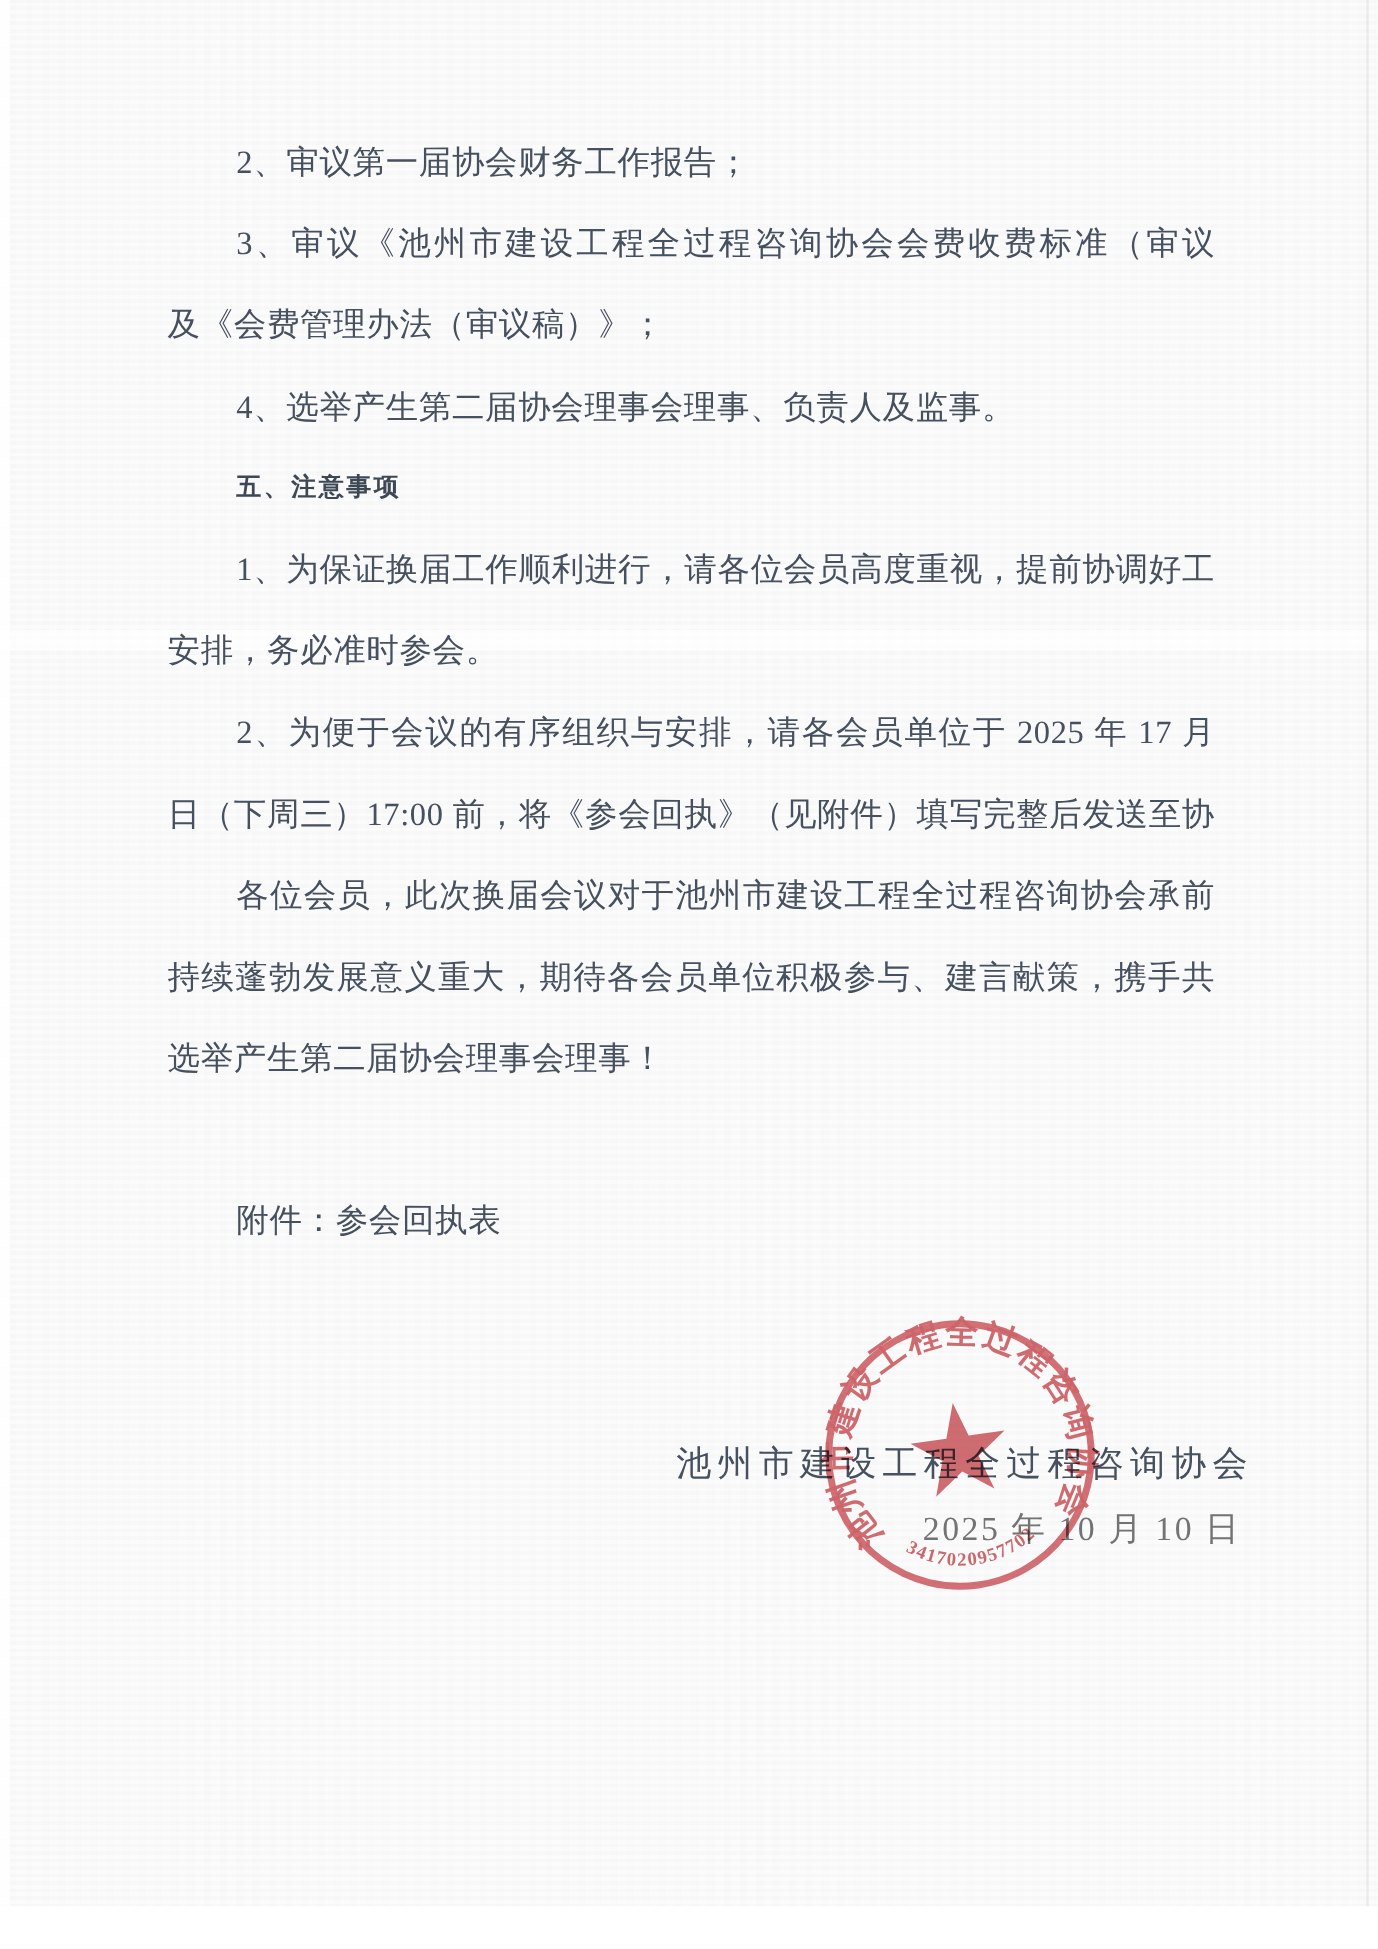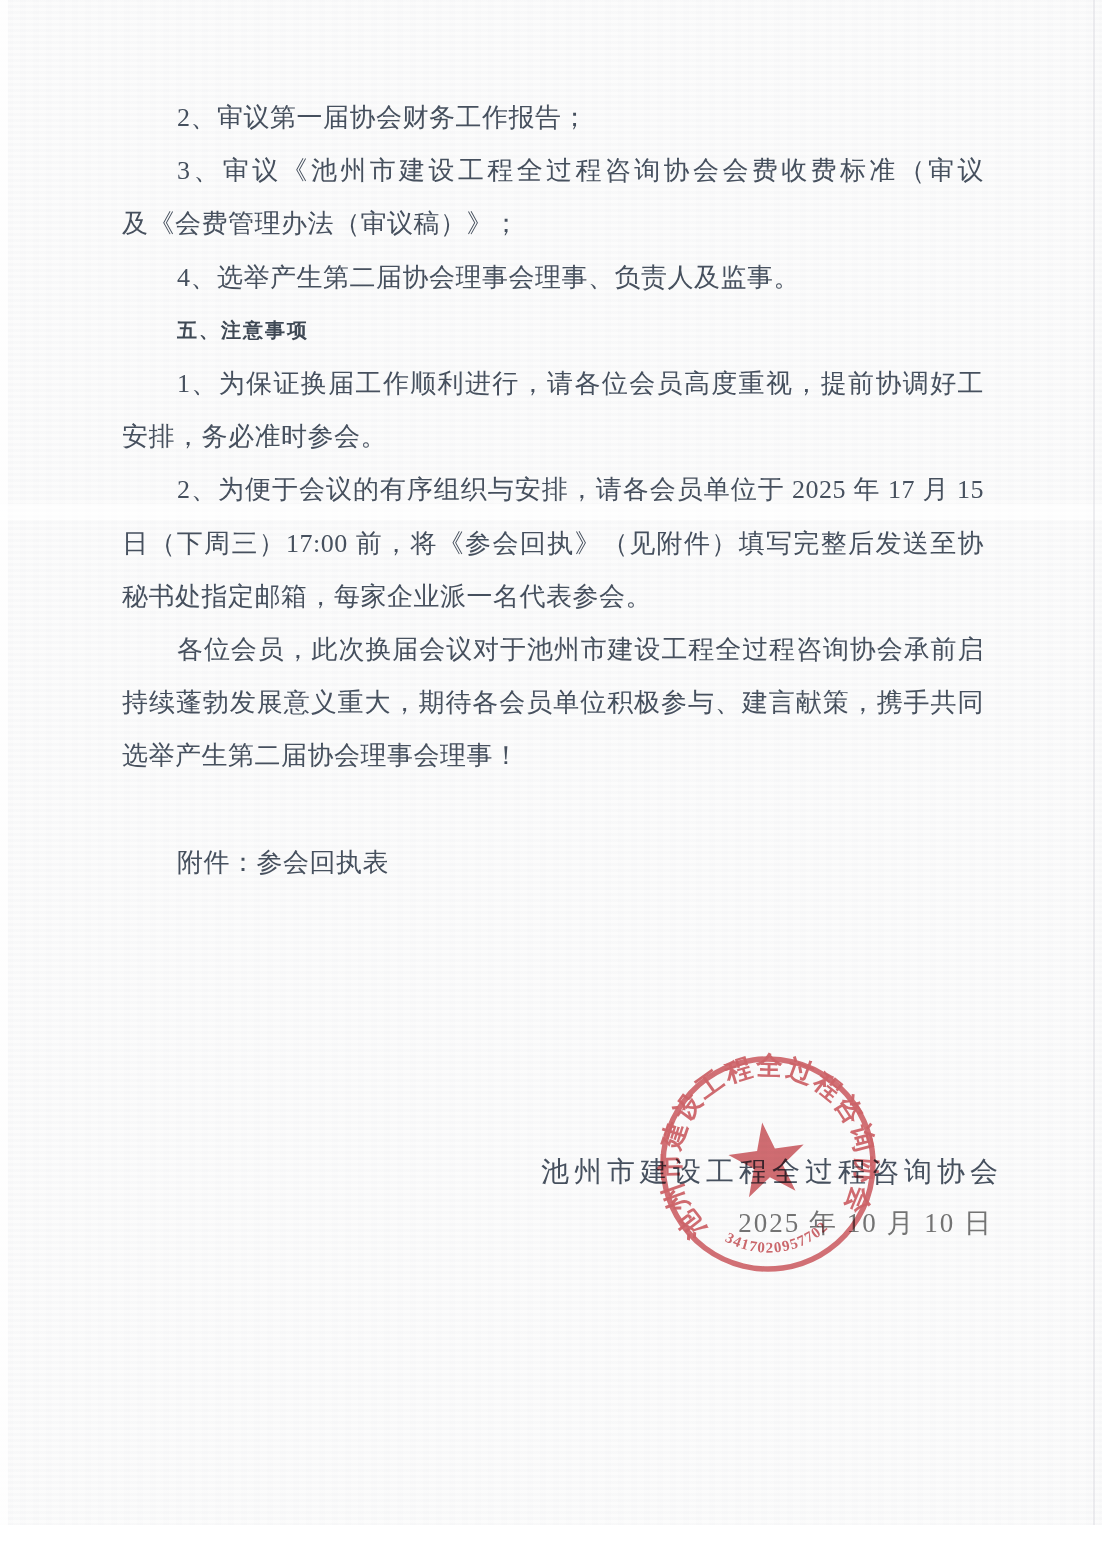--- a/index.html
+++ b/index.html
@@ -58,21 +58,21 @@
     height: 34px;
     background: #ffffff;
   }
   .doc-lines {
     position: absolute;
     left: 122px;
     top: 91px;
     width: 862px;
   }
   .ln {
-    margin: 0;
+    margin: 12px;
     font-size: 26px;
     line-height: 53.2px;
     height: 53.2px;
     white-space: nowrap;
     letter-spacing: 0.5px;
   }
   .ind-first { text-indent: 55px; }
   .ind-contact { text-indent: 96px; }
   .jfull {
     text-align: justify;
@@ -139,21 +139,20 @@
   <div class="doc-lines">
       <p class="ln ind-first">2、审议第一届协会财务工作报告；</p>
       <p class="ln ind-first jfull">3、审议《池州市建设工程全过程咨询协会会费收费标准（审议稿）》</p>
       <p class="ln">及《会费管理办法（审议稿）》；</p>
       <p class="ln ind-first">4、选举产生第二届协会理事会理事、负责人及监事。</p>
       <p class="ln ind-first hd">五、注意事项</p>
       <p class="ln ind-first jfull">1、为保证换届工作顺利进行，请各位会员高度重视，提前协调好工作</p>
       <p class="ln">安排，务必准时参会。</p>
       <p class="ln ind-first jfull">2、为便于会议的有序组织与安排，请各会员单位于 2025 年 17 月 15</p>
       <p class="ln jfull">日（下周三）17:00 前，将《参会回执》（见附件）填写完整后发送至协会</p>
-      <p class="ln">秘书处指定邮箱，每家企业派一名代表参会。</p>
       <p class="ln ind-first jfull">各位会员，此次换届会议对于池州市建设工程全过程咨询协会承前启后、</p>
       <p class="ln jfull">持续蓬勃发展意义重大，期待各会员单位积极参与、建言献策，携手共同谱</p>
       <p class="ln">选举产生第二届协会理事会理事！</p>
       <p class="ln">&nbsp;</p>
       <p class="ln ind-first">附件：参会回执表</p>
     </div>
 
   <div class="signature-block">
     <p class="sig-org">池州市建设工程全过程咨询协会</p>
     <p class="sig-date">2025 年 10 月 10 日</p>

